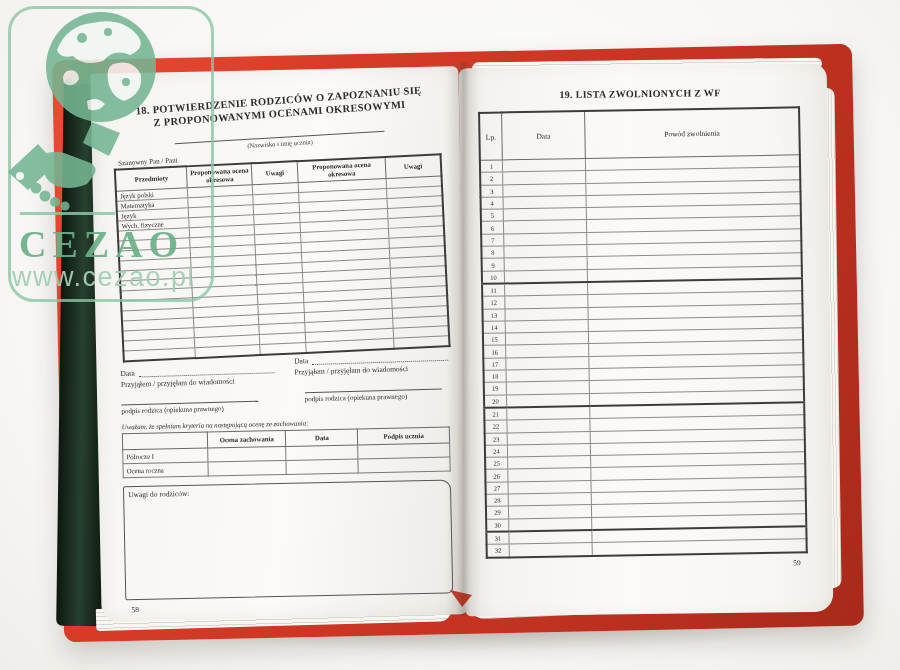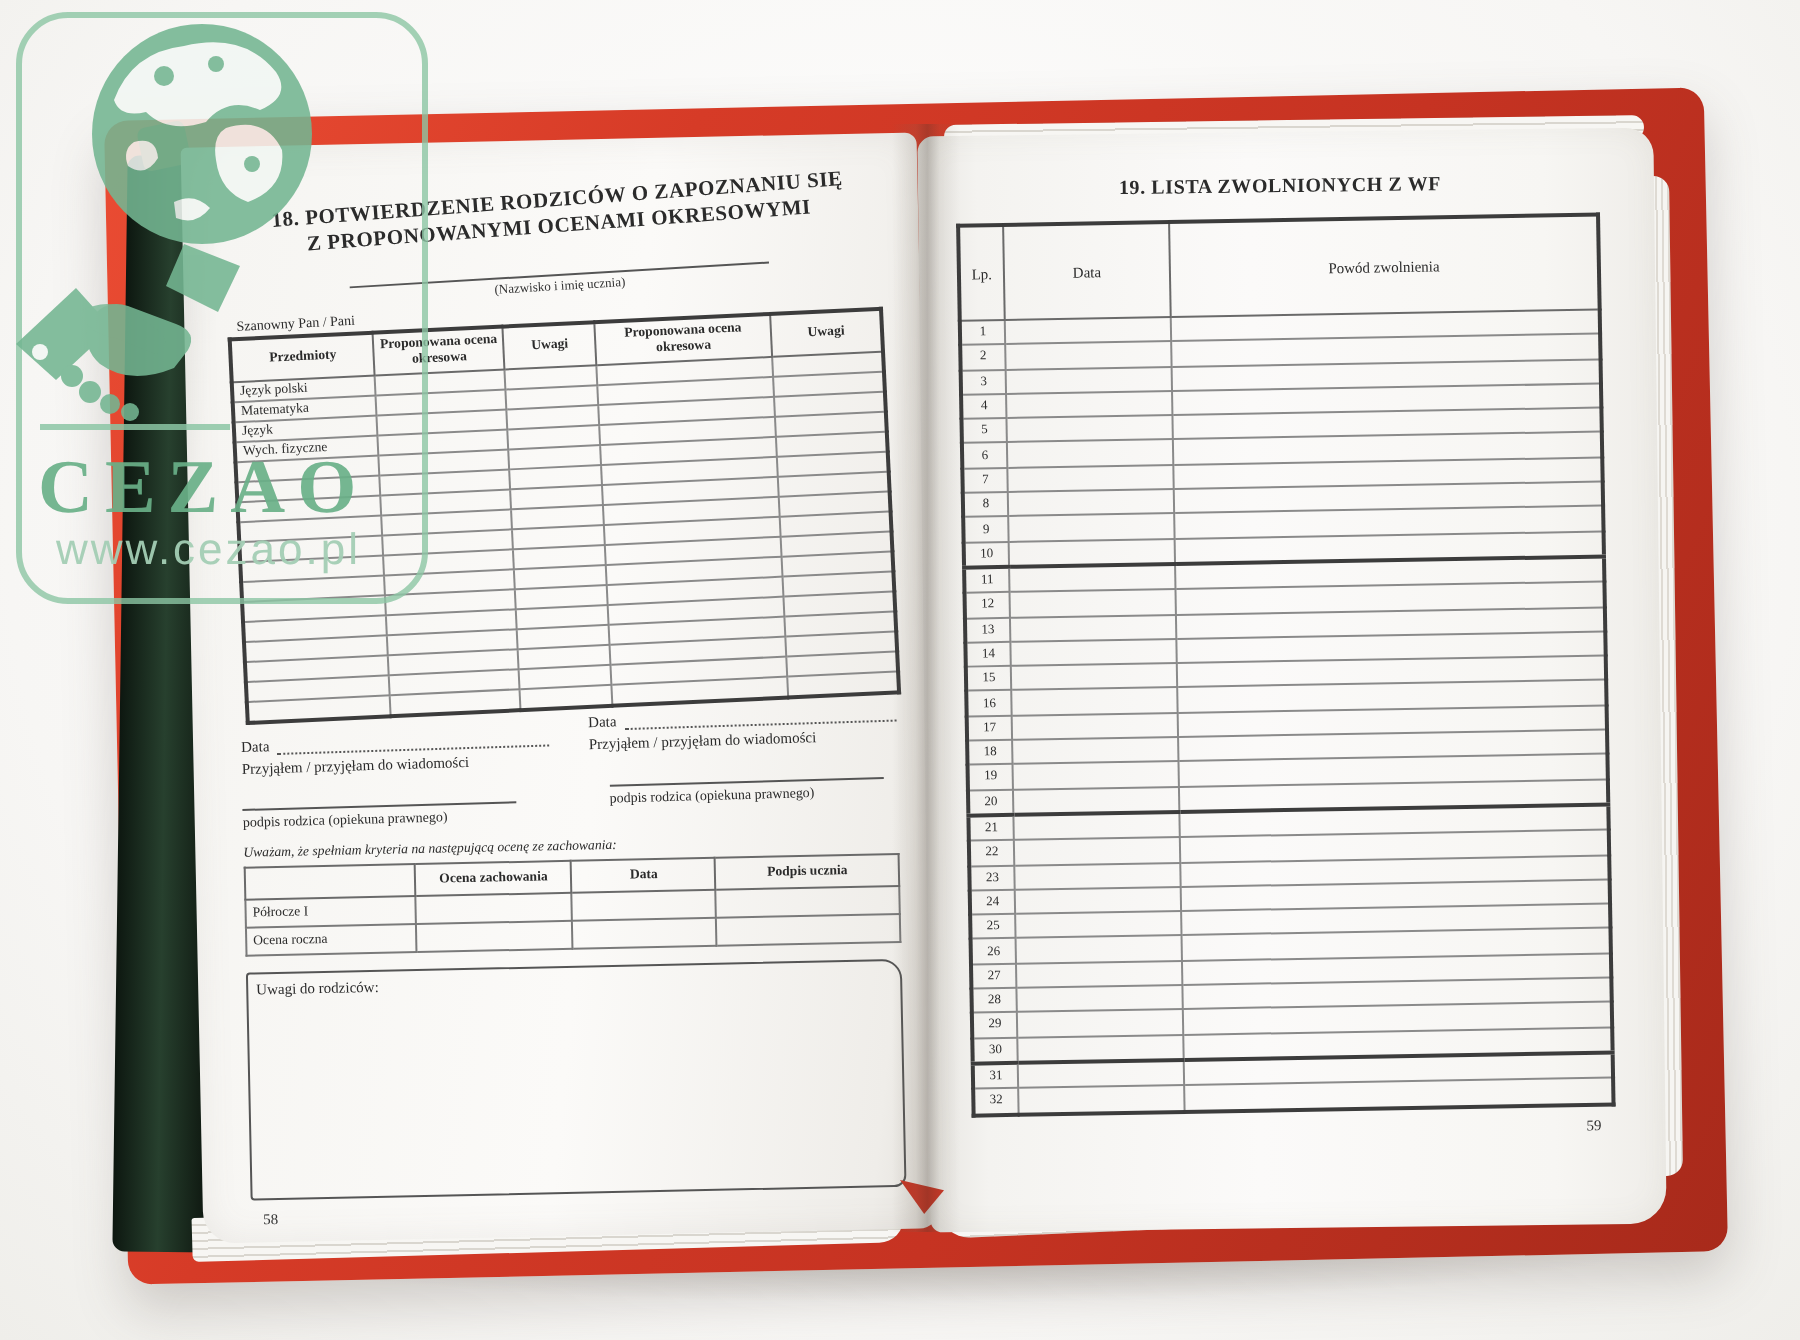--- a/index.html
+++ b/index.html
@@ -87,22 +87,22 @@
   .wf-table tr.block-sep td{border-bottom:2px solid #3c3c3c;}
 
   .watermark{position:absolute;left:0;top:0;width:728px;height:670px;z-index:20;pointer-events:none;}
   .wm-frame{position:absolute;left:8px;top:6px;width:200px;height:290px;border-radius:26px;
          border:3px solid rgba(140,198,164,.8);}
   .wm-globe{position:absolute;left:42px;top:8px;}
   .wm-hands{position:absolute;left:6px;top:120px;}
   .wm-line{position:absolute;left:20px;top:212px;width:95px;height:2.5px;background:rgba(140,198,164,.85);}
   .wm-brand{position:absolute;left:19px;top:222px;font-family:"Liberation Serif","DejaVu Serif",serif;
          font-weight:bold;font-size:38px;letter-spacing:6px;color:rgba(105,176,136,.92);}
-  .wm-url{position:absolute;left:28px;top:262px;font-family:"Liberation Sans","DejaVu Sans",sans-serif;
-         font-size:22px;letter-spacing:1.5px;color:rgba(163,205,180,.95);}
+  .wm-url{position:absolute;left:12px;top:262px;font-family:"Liberation Sans","DejaVu Sans",sans-serif;
+         font-size:27px;letter-spacing:1.5px;color:rgba(163,205,180,.95);}
 </style>
 </head>
 <body>
 
 <div class="scene">
 
   <div class="book-shadow"></div>
   <div class="book-cover"></div>
   <div class="book-spine"></div>
   <div class="spine-patch"></div>

